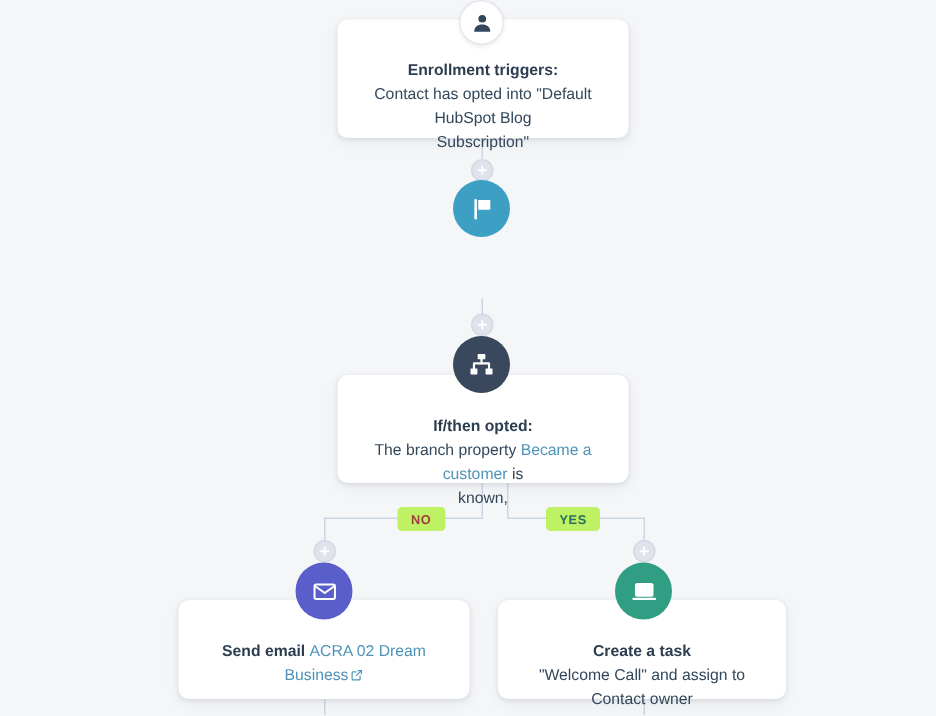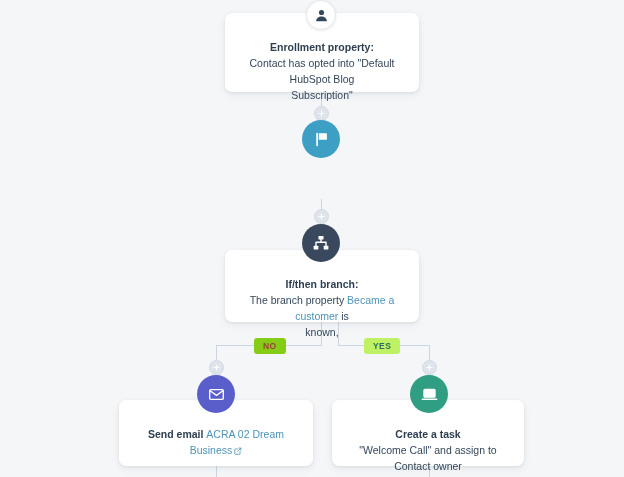--- a/index.html
+++ b/index.html
@@ -118,21 +118,21 @@
   .badge {
     position: absolute;
     font-size: 8.5px;
     font-weight: bold;
     letter-spacing: 0.4px;
     padding: 3px 9px 3px;
     border-radius: 3px;
     z-index: 6;
     line-height: 10px;
   }
-  .badge.no  { background: #84cc16; color: #9e3d40; }
+  .badge.no  { background: #bef264; color: #9e3d40; margin-left: 11px; }
   .badge.yes { background: #bef264; color: #2a6f5c; }
 </style>
 </head>
 <body>
 
 <div id="canvas">
 
   <div class="line v" style="left:321px; top:92px; height:14px;"></div>
   <div class="line v" style="left:321px; top:120px; height:17px;"></div>
 
@@ -148,21 +148,21 @@
 
   <div class="line v" style="left:216px; top:345px; height:15px;"></div>
   <div class="line v" style="left:429px; top:345px; height:15px;"></div>
   <div class="line v" style="left:216px; top:375px; height:13px;"></div>
   <div class="line v" style="left:429px; top:375px; height:13px;"></div>
 
   <div class="line v" style="left:216px; top:466px; height:11px;"></div>
   <div class="line v" style="left:429px; top:466px; height:11px;"></div>
 
   <div class="card" style="left:225px; top:13px; width:194px; height:79px;">
-    <div class="card-title">Enrollment property:</div>
+    <div class="card-title">Enrollment triggers:</div>
     <div class="card-body">Contact has opted into "Default HubSpot Blog</div>
     <div class="card-body">Subscription"</div>
   </div>
 
   <div class="node-icon enroll" style="left:306px; top:0px;">
     <svg width="15" height="15" viewBox="0 0 24 24" fill="#33475b">
       <circle cx="12" cy="7.2" r="4.1"></circle>
       <path d="M3.4 21c0-4.9 3.9-7.6 8.6-7.6s8.6 2.7 8.6 7.6z"></path>
     </svg>
   </div>
@@ -183,21 +183,21 @@
   </div>
 
   <div class="add-step" style="left:314px; top:209px;">
     <svg width="7" height="7" viewBox="0 0 10 10" stroke="#ffffff" stroke-width="1.7" stroke-linecap="round">
       <line x1="5" y1="1.4" x2="5" y2="8.6"></line>
       <line x1="1.4" y1="5" x2="8.6" y2="5"></line>
     </svg>
   </div>
 
   <div class="card" style="left:225px; top:250px; width:194px; height:72px;">
-    <div class="card-title">If/then branch:</div>
+    <div class="card-title">If/then opted:</div>
     <div class="card-body">
       <span>The branch property </span><span class="link">Became a customer</span><span> is</span>
     </div>
     <div class="card-body">known,</div>
   </div>
 
   <div class="node-icon branch" style="left:302px; top:224px;">
     <svg width="18" height="18" viewBox="0 0 24 24" fill="none" stroke="#ffffff" stroke-width="1.9" stroke-linecap="round" stroke-linejoin="round">
       <rect x="8.6" y="2.6" width="6.8" height="4.8" rx="0.8" fill="#ffffff" stroke="none"></rect>
       <rect x="2.2" y="15.6" width="6.2" height="5.2" rx="0.8" fill="#ffffff" stroke="none"></rect>

